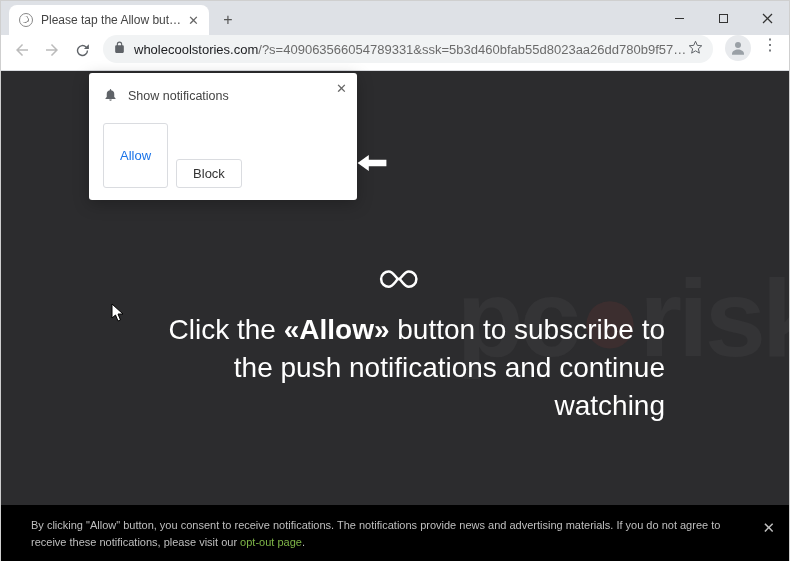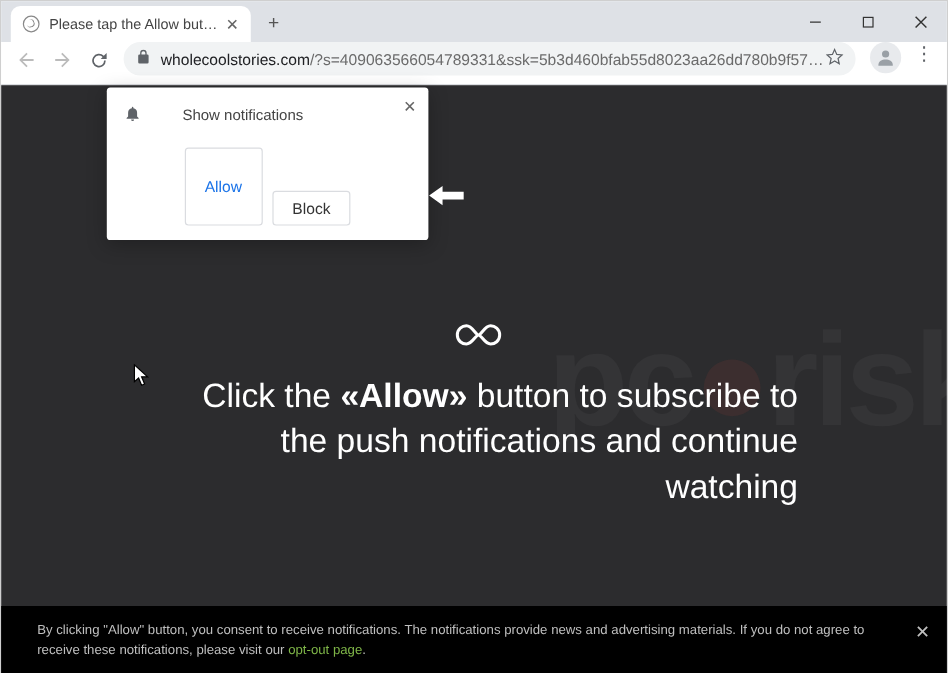--- a/index.html
+++ b/index.html
@@ -35,23 +35,23 @@
 .watermark .dot { color: rgba(255,80,60,0.08); }
 .loader-icon { position: absolute; left: 50%; top: 180px; transform: translateX(-50%); }
 .loader-icon svg { width: 56px; height: 56px; }
 .main-text { position: absolute; left: 50%; top: 240px; transform: translateX(-50%); width: 540px; text-align: right; color: #fff; font-size: 28px; line-height: 1.35; font-weight: 400; }
 .main-text .bold { font-weight: 700; }
 
 
 .notif-popup { position: absolute; left: 88px; top: 2px; width: 268px; background: #fff; border-radius: 3px; box-shadow: 0 4px 16px rgba(0,0,0,0.25); padding: 14px 14px 12px; }
 .notif-popup .np-close { position: absolute; right: 10px; top: 8px; font-size: 13px; color: #666; }
 .notif-popup .np-title { font-size: 13px; color: #333; margin-bottom: 10px; }
-.notif-popup .np-row { display: flex; align-items: center; font-size: 12.5px; color: #444; margin-bottom: 18px; gap: 24px; }
+.notif-popup .np-row { display: flex; align-items: center; font-size: 12.5px; color: #444; margin-bottom: 18px; }
 .notif-popup .np-bell { margin-right: 10px; color: #5f6368; }
-.notif-popup .np-buttons { display: flex; justify-content: center; gap: 8px; }
+.notif-popup .np-buttons { display: flex; justify-content: flex-start; gap: 8px; }
 .np-btn { border: 1px solid #dadce0; background: #fff; padding: 6px 16px; font-size: 13px; border-radius: 3px; cursor: pointer; }
 .np-btn.allow { color: #1a73e8; }
 .np-btn.block { color: #333; margin-top: 36px; }
 .pointer-arrow { position: absolute; left: 355px; top: 82px; }
 .pointer-arrow svg { width: 32px; height: 20px; }
 
 
 .consent { position: absolute; left: 0; right: 0; bottom: 0; background: #000; color: #bfbfbf; font-size: 11px; padding: 12px 40px 12px 30px; line-height: 1.5; }
 .consent a { color: #7fb648; text-decoration: none; }
 .consent .c-close { position: absolute; right: 14px; top: 12px; color: #bfbfbf; font-size: 15px; }

